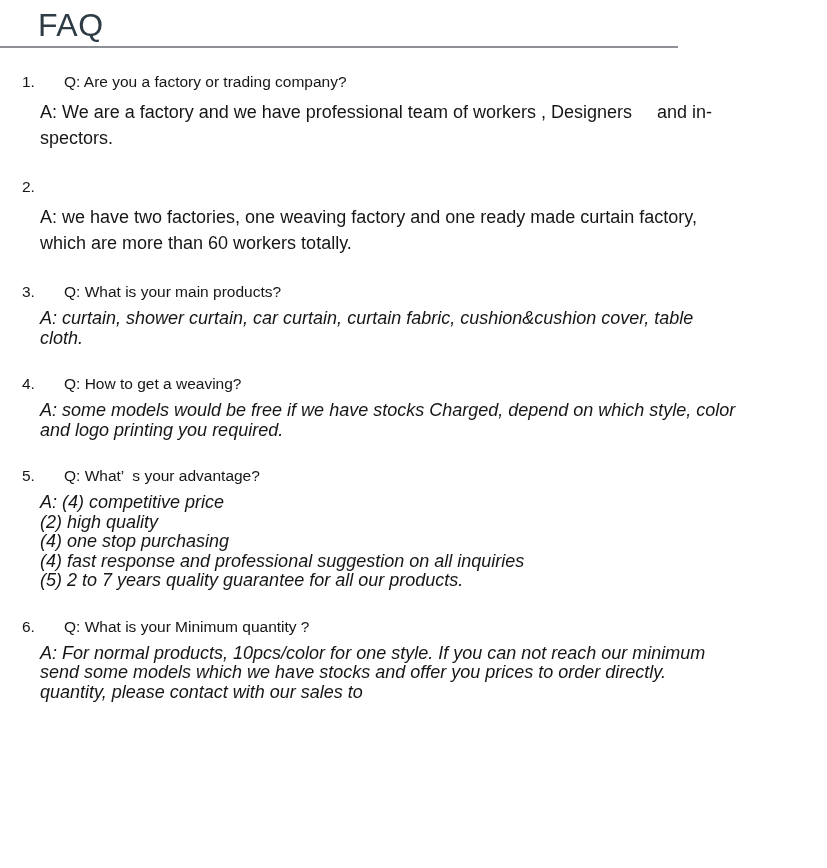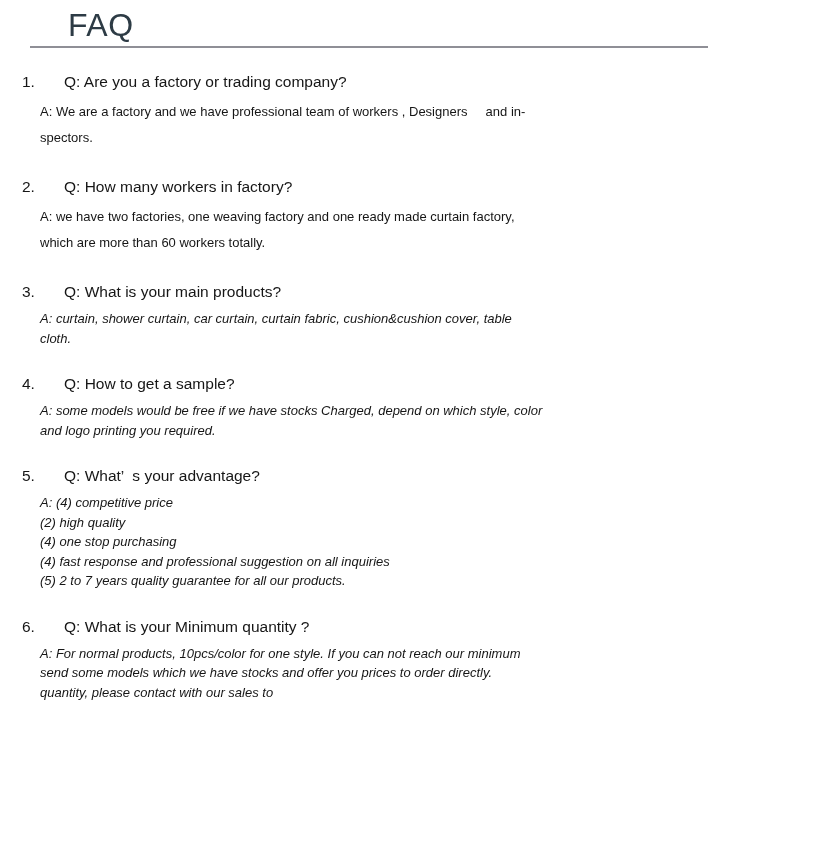--- a/index.html
+++ b/index.html
@@ -10,21 +10,20 @@
     font-family: "Liberation Sans", sans-serif;
     overflow: hidden;
   }
   .page {
     width: 827px;
     height: 868px;
     position: relative;
   }
   .header {
     padding-top: 6px;
-    padding-left: 30px;
   }
   .page-title {
     margin-left: 38px;
     font-size: 32px;
     line-height: 38px;
     font-weight: 300;
     letter-spacing: 0.5px;
     color: #2d3b45;
   }
   .title-divider {
@@ -51,21 +50,21 @@
     width: 18px;
   }
   .q-text {
     white-space: pre-wrap;
     margin-left: 24px;
   }
   .answer {
     padding-left: 18px;
   }
   .a-line {
-    font-size: 13px;
+    font-size: 18px;
     color: #161616;
     white-space: pre-wrap;
   }
   .answer.loose .a-line { line-height: 26px; }
   .answer.tight .a-line { line-height: 19.5px; font-style: italic; }
 </style>
 </head>
 <body>
 
 <div class="page">
@@ -84,21 +83,20 @@
       </div>
       <div class="answer loose">
         <div class="a-line">A: We are a factory and we have professional team of workers , Designers     and in-</div>
         <div class="a-line">spectors.</div>
       </div>
     </div>
 
     <div class="faq-item">
       <div class="question">
         <span class="q-num">2.</span>
-        <span class="q-text">Q: How many workers in factory?</span>
       </div>
       <div class="answer loose">
         <div class="a-line">A: we have two factories, one weaving factory and one ready made curtain factory,</div>
         <div class="a-line">which are more than 60 workers totally.</div>
       </div>
     </div>
 
     <div class="faq-item">
       <div class="question">
         <span class="q-num">3.</span>
@@ -106,21 +104,21 @@
       </div>
       <div class="answer tight">
         <div class="a-line">A: curtain, shower curtain, car curtain, curtain fabric, cushion&amp;cushion cover, table</div>
         <div class="a-line">cloth.</div>
       </div>
     </div>
 
     <div class="faq-item">
       <div class="question">
         <span class="q-num">4.</span>
-        <span class="q-text">Q: How to get a sample?</span>
+        <span class="q-text">Q: How to get a weaving?</span>
       </div>
       <div class="answer tight">
         <div class="a-line">A: some models would be free if we have stocks Charged, depend on which style, color</div>
         <div class="a-line">and logo printing you required.</div>
       </div>
     </div>
 
     <div class="faq-item">
       <div class="question">
         <span class="q-num">5.</span>

